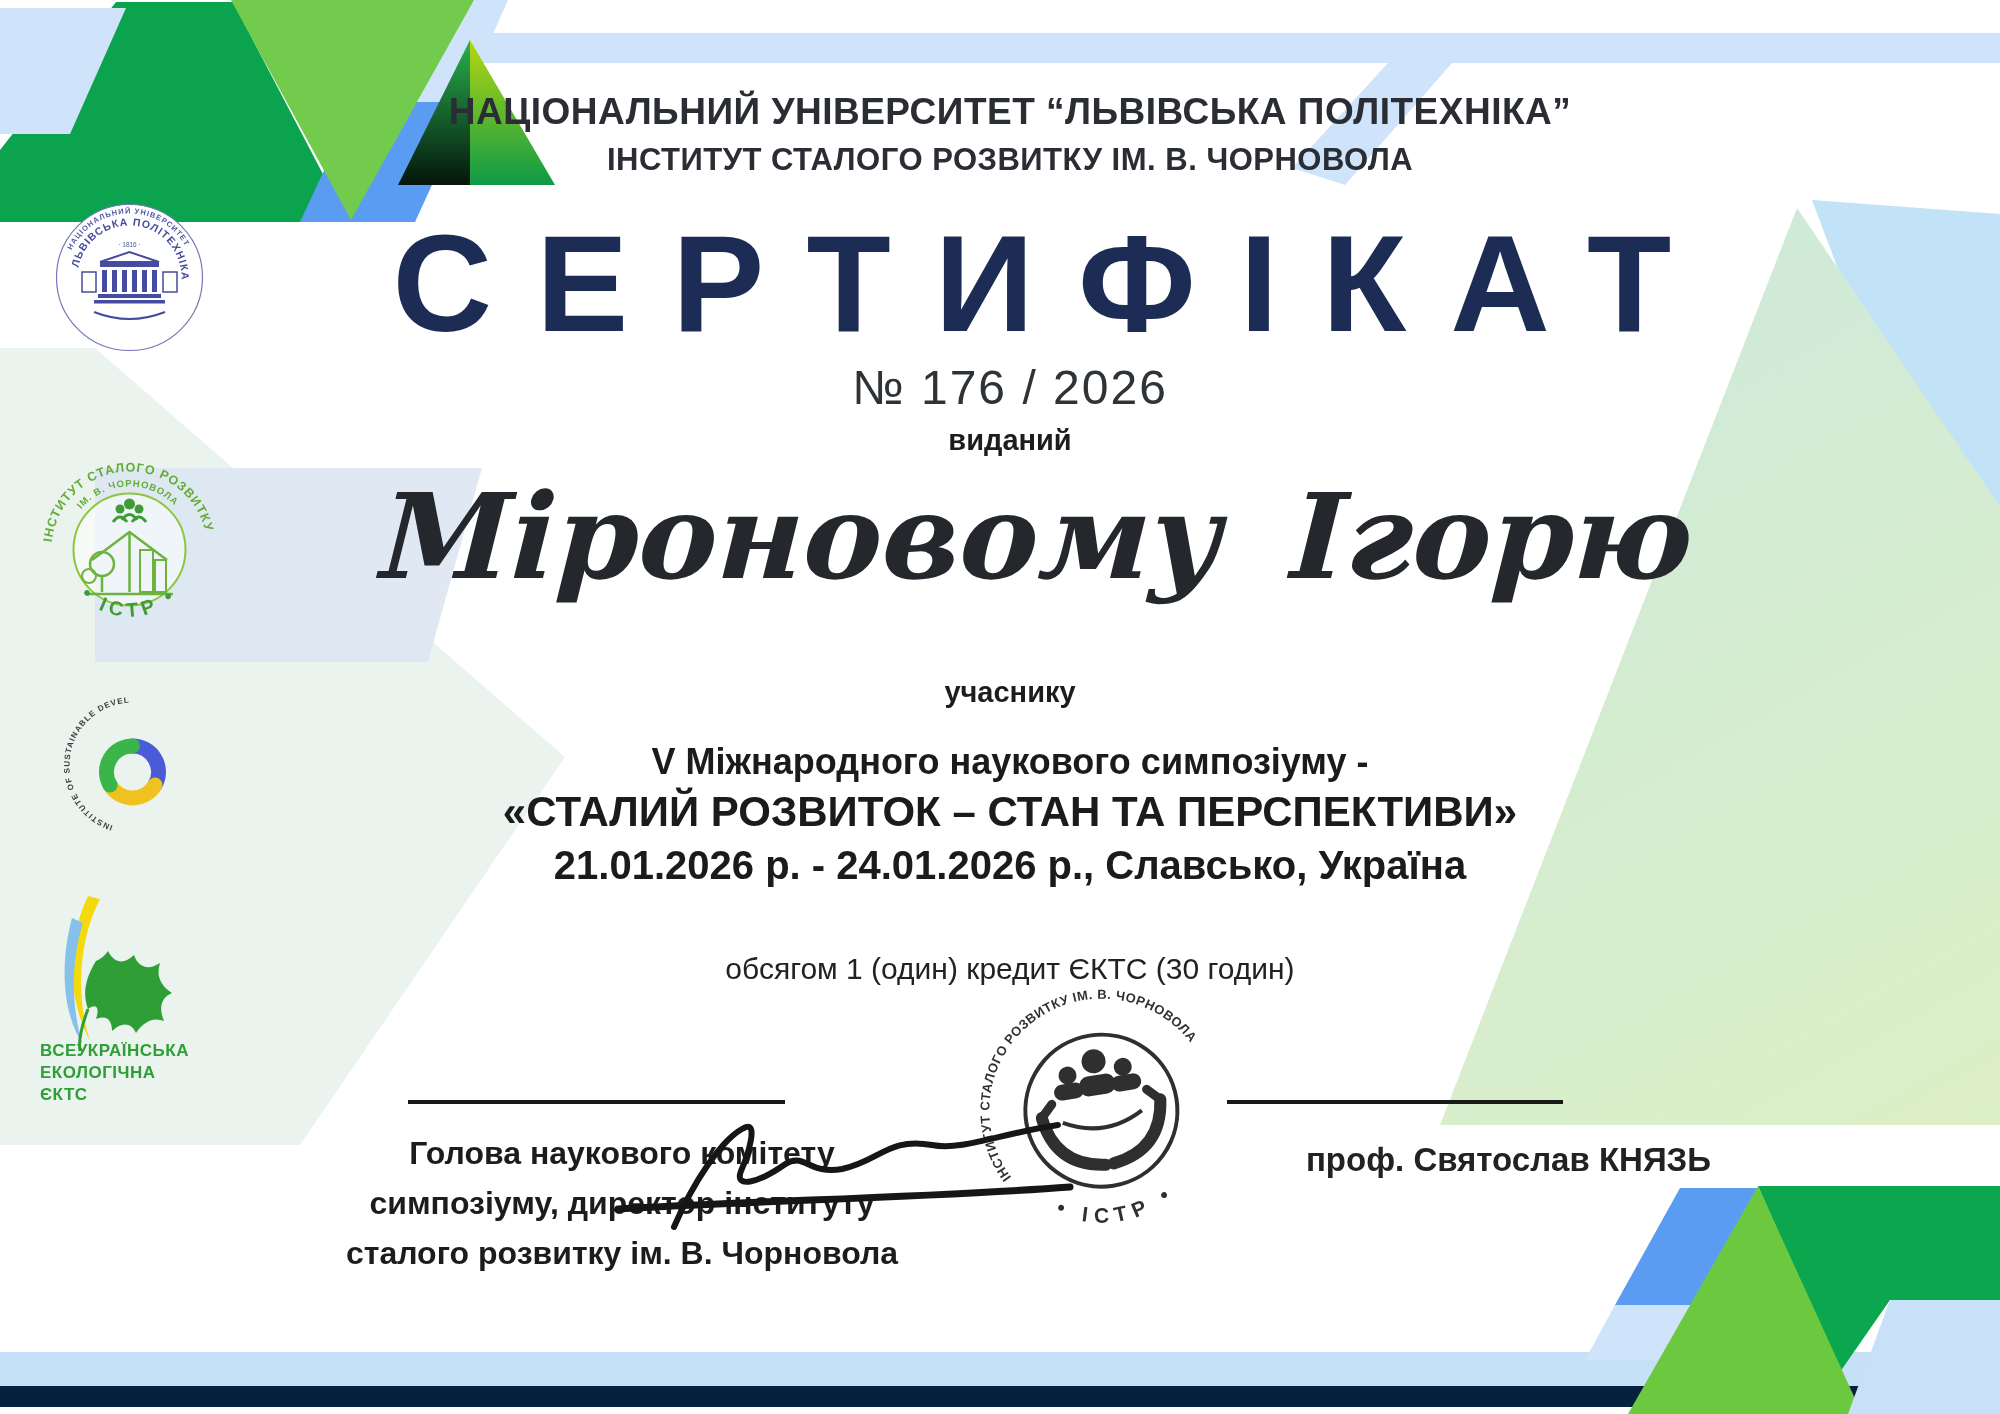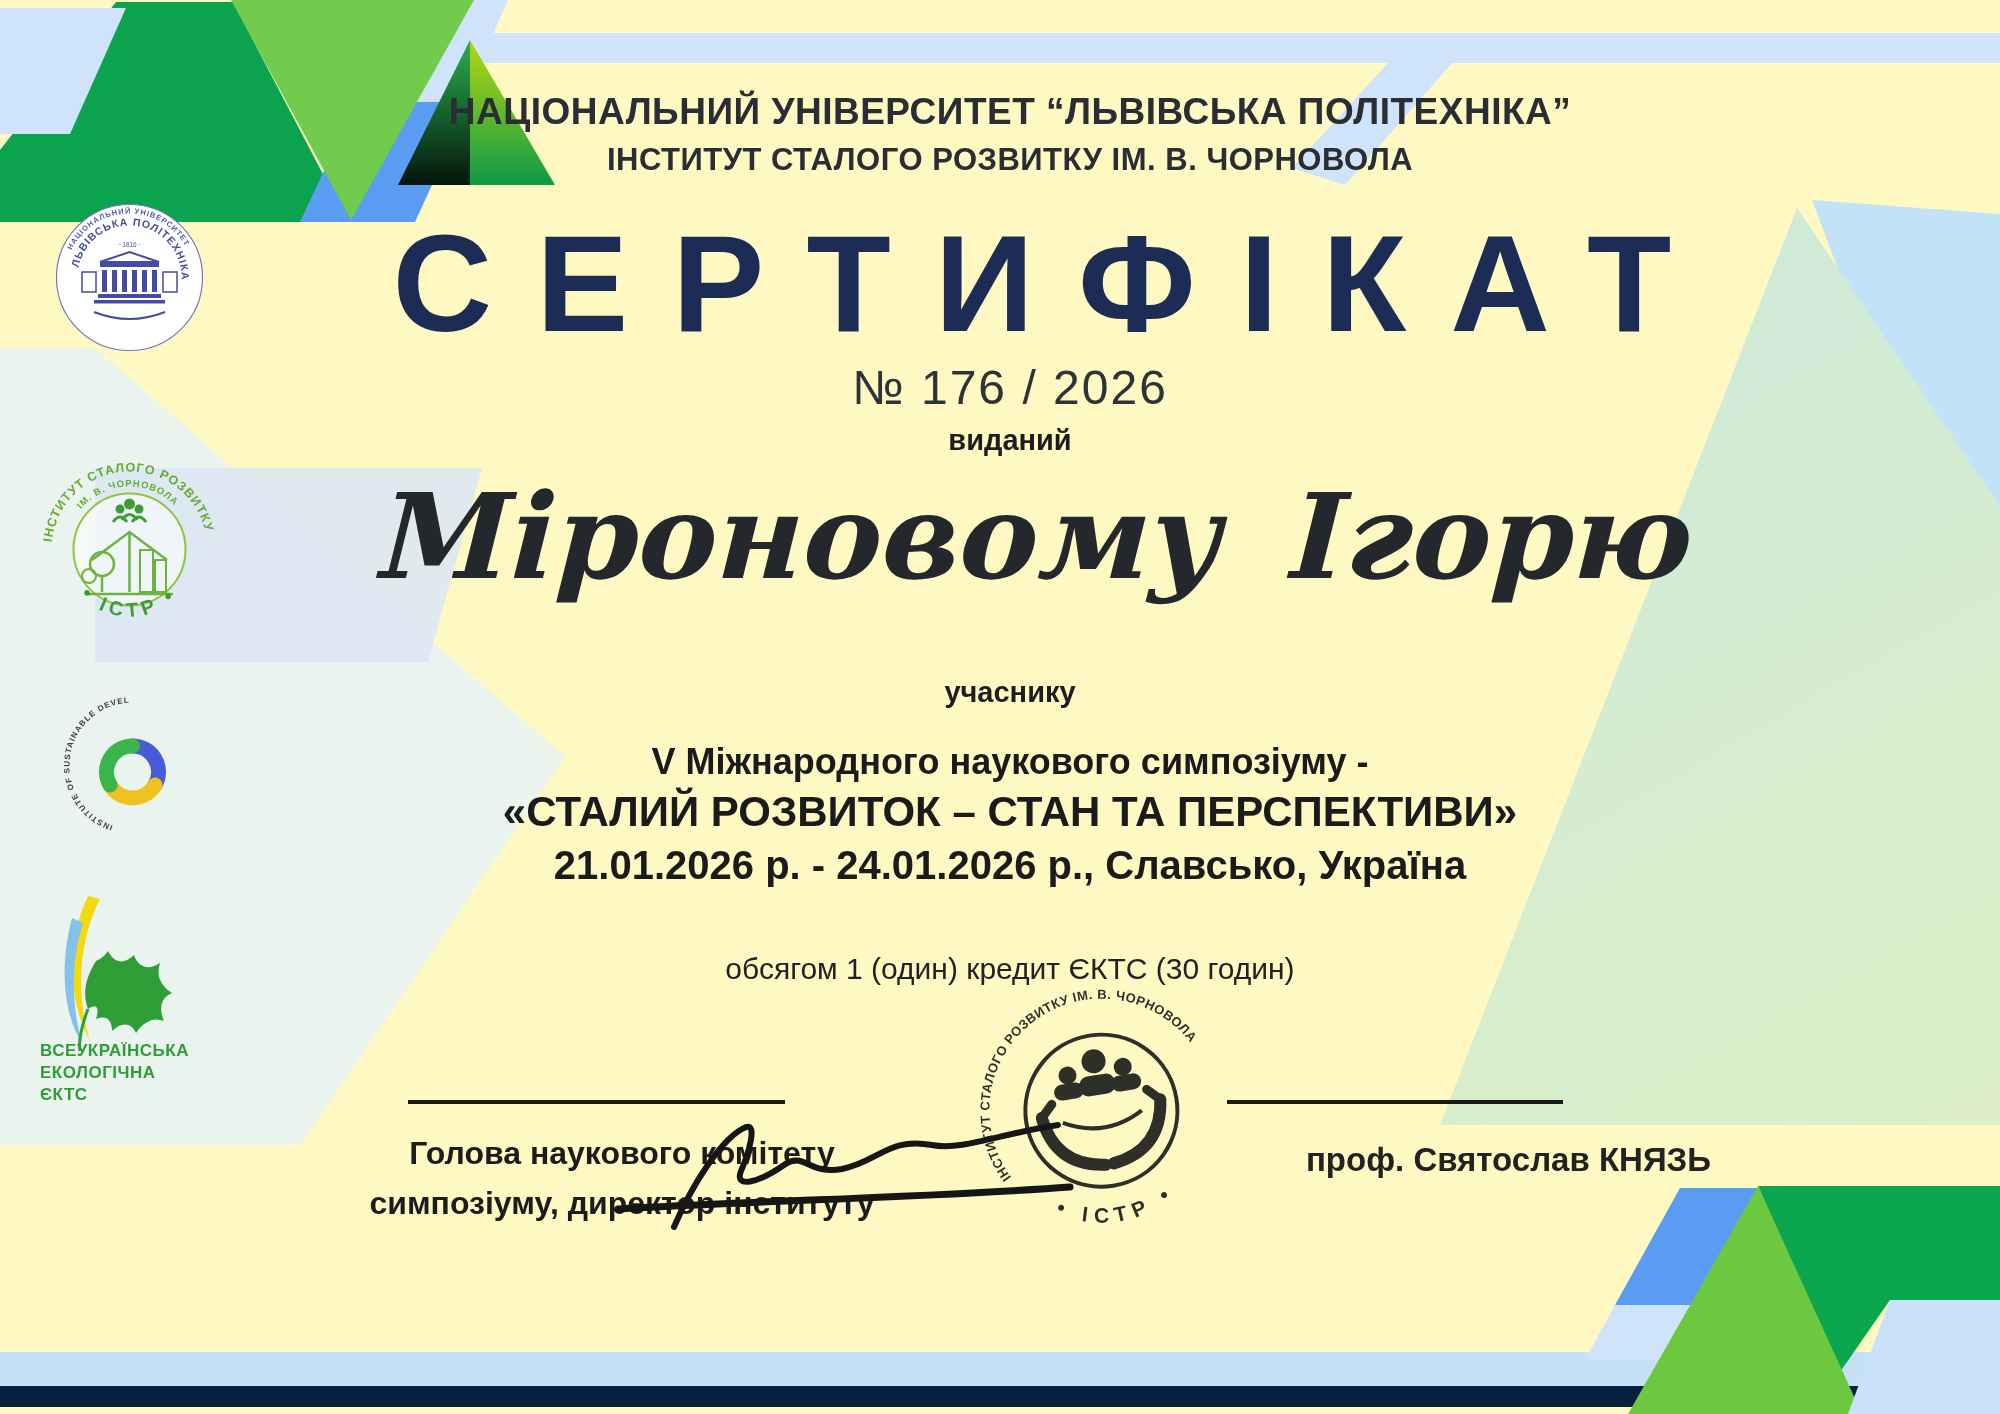--- a/index.html
+++ b/index.html
@@ -1,16 +1,16 @@
 <!DOCTYPE html>
 <html><head>
 <meta charset="utf-8">
 <style>
   html,body{margin:0;padding:0;background:#888;}
-  .canvas{position:relative;width:2000px;height:1414px;background:#fef9c3;overflow:hidden;
+  .canvas{position:relative;width:2000px;height:1414px;background:#ffffff;overflow:hidden;
           font-family:"Liberation Sans",sans-serif;margin:0 auto;}
   .abs{position:absolute;}
   .ctr{left:10px;width:2000px;text-align:center;}
   .deco{pointer-events:none;}
   .hdr1{top:91px;font-size:37px;font-weight:700;color:#2a2d33;letter-spacing:.5px;}
   .hdr2{top:142px;font-size:31px;font-weight:700;color:#2a2d33;letter-spacing:.5px;}
   .title{top:204px;font-size:138px;font-weight:700;color:#1c2c55;letter-spacing:44px;padding-left:44px;}
   .certno{top:360px;font-size:48px;color:#2e3338;letter-spacing:2px;}
   .issued{top:424px;font-size:29px;font-weight:700;color:#1d1d1d;}
   .name{left:37px;width:2000px;text-align:center;top:467px;font-size:118px;font-weight:700;font-style:italic;
@@ -104,20 +104,21 @@
   <div class="abs ctr ev2 txt">«СТАЛИЙ РОЗВИТОК – СТАН ТА ПЕРСПЕКТИВИ»</div>
   <div class="abs ctr ev3 txt">21.01.2026 р. - 24.01.2026 р., Славсько, Україна</div>
   <div class="abs ctr scope txt">обсягом 1 (один) кредит ЄКТС (30 годин)</div>
 
   <div class="abs sigline txt" style="left:408px;width:377px;"></div>
   <div class="abs sigline txt" style="left:1227px;width:336px;"></div>
 
   <div class="abs roleblock txt">
     <div>Голова наукового комітету</div>
     <div>симпозіуму, директор інституту</div>
+    <div>сталого розвитку ім. В. Чорновола</div>
   </div>
   <div class="abs signame txt">проф. Святослав КНЯЗЬ</div>
 
   <svg class="abs deco" style="left:52px;top:200px;z-index:3;" width="155" height="155" viewBox="0 0 155 155">
     <circle cx="77.5" cy="77.5" r="73" fill="#ffffff" stroke="#7478bb" stroke-width="1.2"></circle>
     <path id="pl-a1" d="M 13.5,77.5 A 64,64 0 1 1 141.5,77.5" fill="none"></path>
     <text font-size="7.5" font-weight="700" fill="#5157a5" letter-spacing="1">
       <textPath href="#pl-a1" startOffset="14%">НАЦІОНАЛЬНИЙ УНІВЕРСИТЕТ</textPath>
     </text>
     <path id="pl-a2" d="M 25.5,77.5 A 52,52 0 1 1 129.5,77.5" fill="none"></path>

